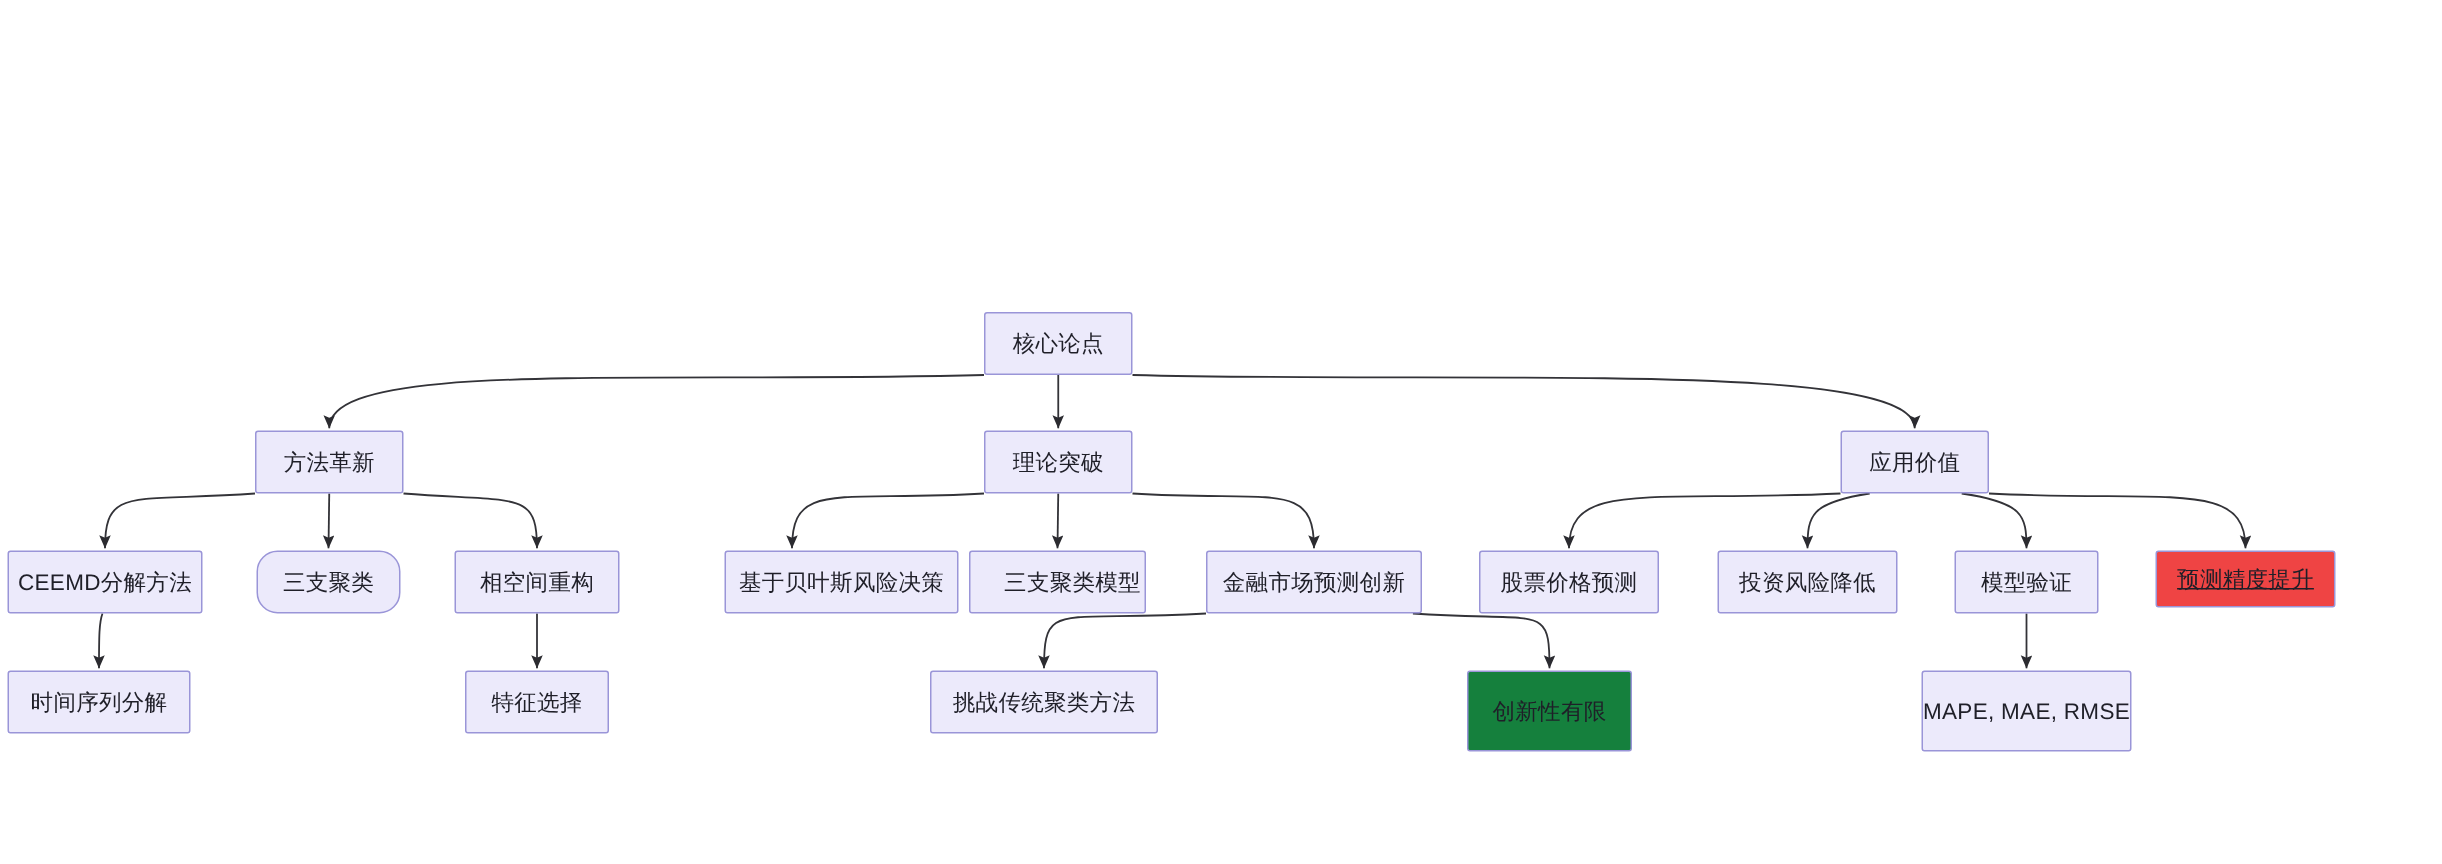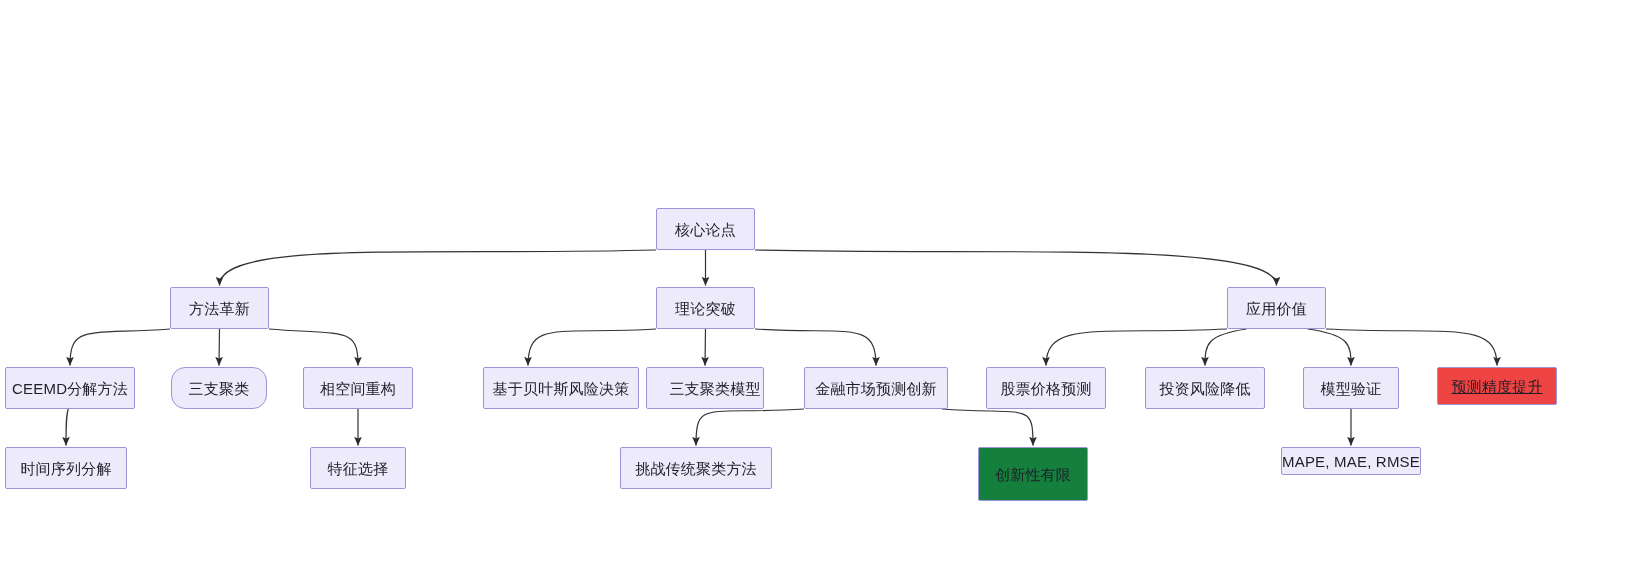--- a/index.html
+++ b/index.html
@@ -125,17 +125,17 @@
       </div>
       <div class="node" style="left: 310px; top: 447px; width: 96px; height: 42px; background: rgb(236, 234, 251); border-color: rgb(154, 149, 216);">
         <span class="node-label">特征选择</span>
       </div>
       <div class="node" style="left: 620px; top: 447px; width: 152px; height: 42px; background: rgb(236, 234, 251); border-color: rgb(154, 149, 216);">
         <span class="node-label">挑战传统聚类方法</span>
       </div>
       <div class="node" style="left: 978px; top: 447px; width: 110px; height: 54px; background: #15803d; border-color: rgb(154, 149, 216);">
         <span class="node-label">创新性有限</span>
       </div>
-      <div class="node" style="left: 1281px; top: 447px; width: 140px; height: 28px; background: rgb(236, 234, 251); border-color: rgb(154, 149, 216); align-items: center;">
+      <div class="node" style="left: 1281px; top: 447px; width: 140px; height: 54px; background: rgb(236, 234, 251); border-color: rgb(154, 149, 216); align-items: center;">
         <span class="node-label">MAPE, MAE, RMSE</span>
       </div>
     </div>
 </div>
 
 </body></html>

